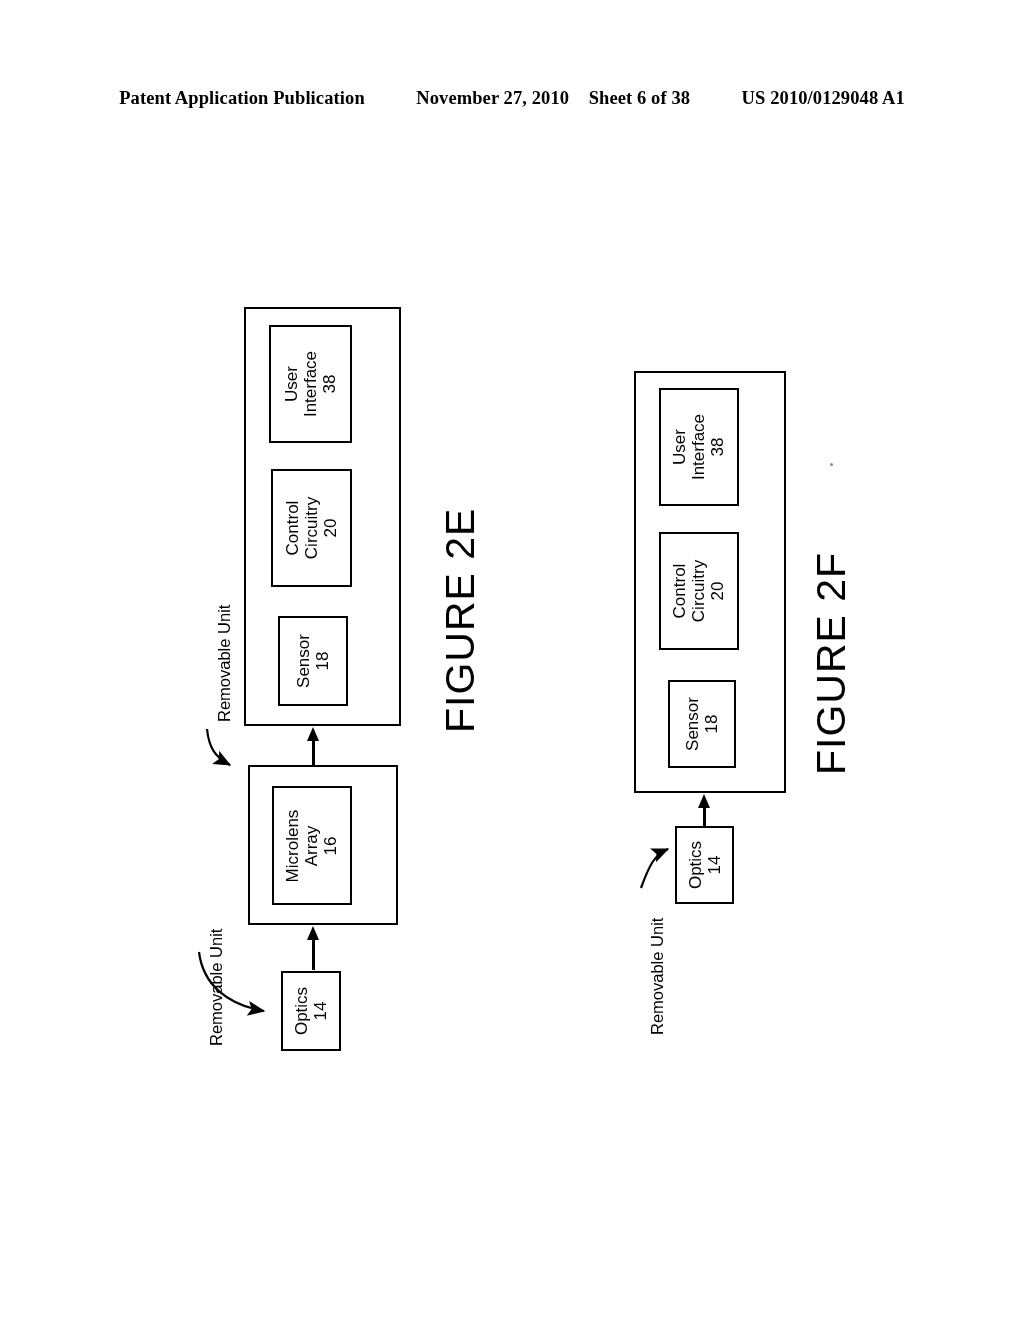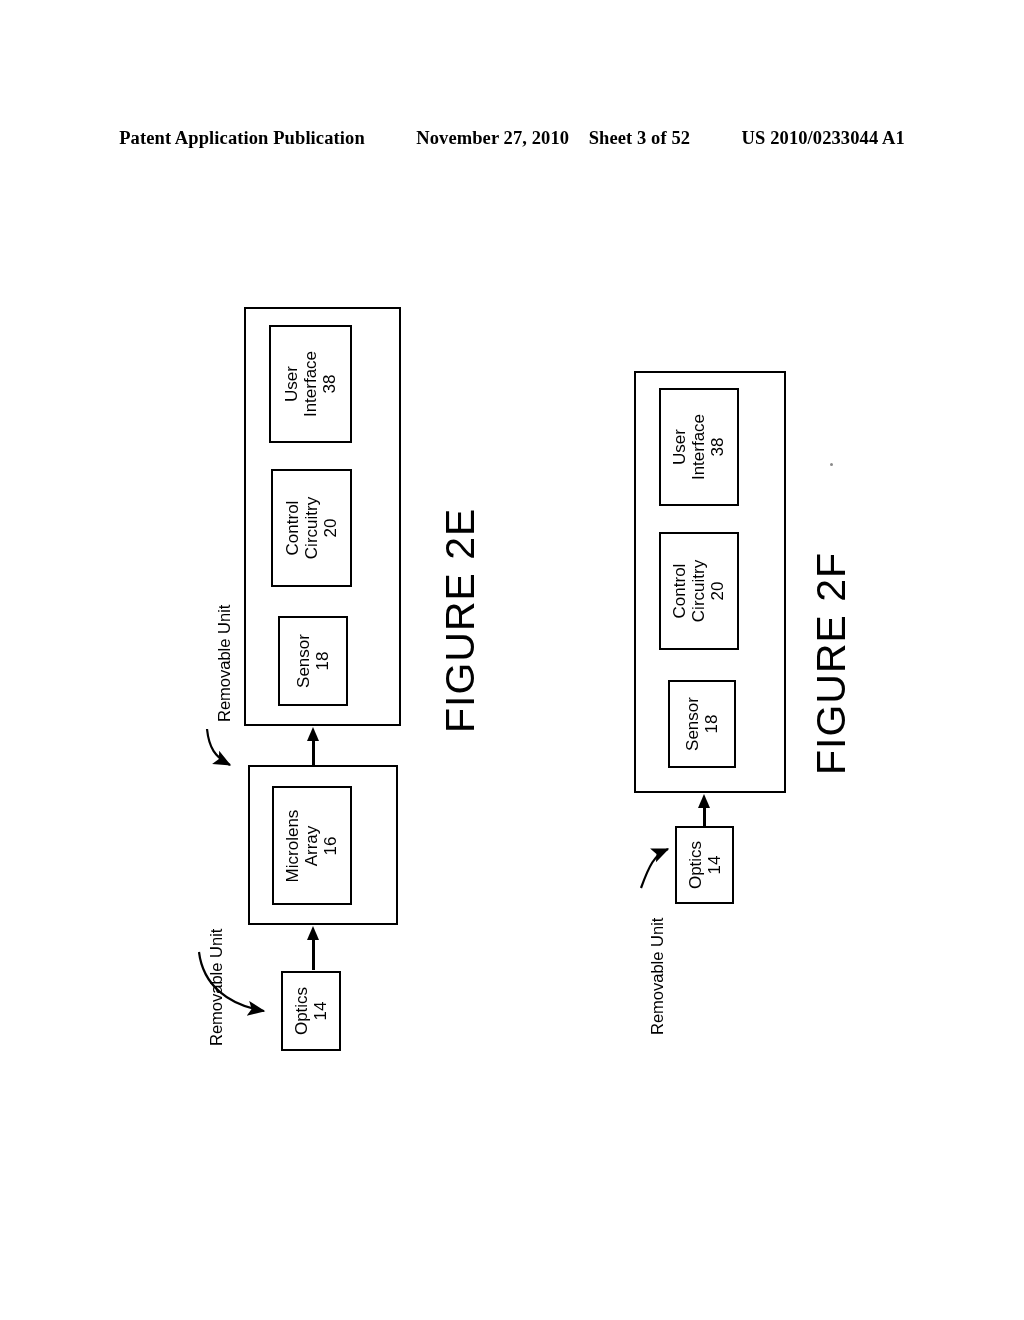--- a/index.html
+++ b/index.html
@@ -22,21 +22,21 @@
     top: 88px;
     width: 1024px;
     text-align: center;
     font-family: "Liberation Serif", serif;
     font-weight: bold;
     font-size: 18.5px;
     color: #000;
     white-space: nowrap;
     letter-spacing: 0.1px;
   }
-  .page-header .seg { display: inline-block; vertical-align: baseline; margin-top: 40px; }
+  .page-header .seg { display: inline-block; vertical-align: baseline; }
   .hdr-gap-1 { display: inline-block; width: 42px; }
   .hdr-gap-2 { display: inline-block; width: 10px; }
   .hdr-gap-3 { display: inline-block; width: 42px; }
 
   
   .box {
     position: absolute;
     border: 2.5px solid #000;
     box-sizing: border-box;
     background: #fff;
@@ -124,23 +124,23 @@
   }
 </style>
 </head>
 <body>
 
 <div class="page-header">
   <span class="seg">Patent Application Publication</span>
   <span class="hdr-gap-1"></span>
   <span class="seg">November 27, 2010</span>
   <span class="hdr-gap-2"></span>
-  <span class="seg">Sheet 3 of 52</span>
+  <span class="seg">Sheet 6 of 38</span>
   <span class="hdr-gap-3"></span>
-  <span class="seg">US 2010/0233044 A1</span>
+  <span class="seg">US 2010/0129048 A1</span>
 </div>
 
 <svg class="leader-svg" viewBox="0 0 1024 1320">
   <defs>
     <marker id="ah" markerWidth="9" markerHeight="9" refX="7.4" refY="3.4" orient="auto">
       <path d="M0,0 L8,3.4 L0,6.8 L1.7,3.4 Z" fill="#000"></path>
     </marker>
   </defs>
 
   <path d="M207,729 C209,748 215,757 230,765" fill="none" stroke="#000" stroke-width="2.2" marker-end="url(#ah)"></path>

